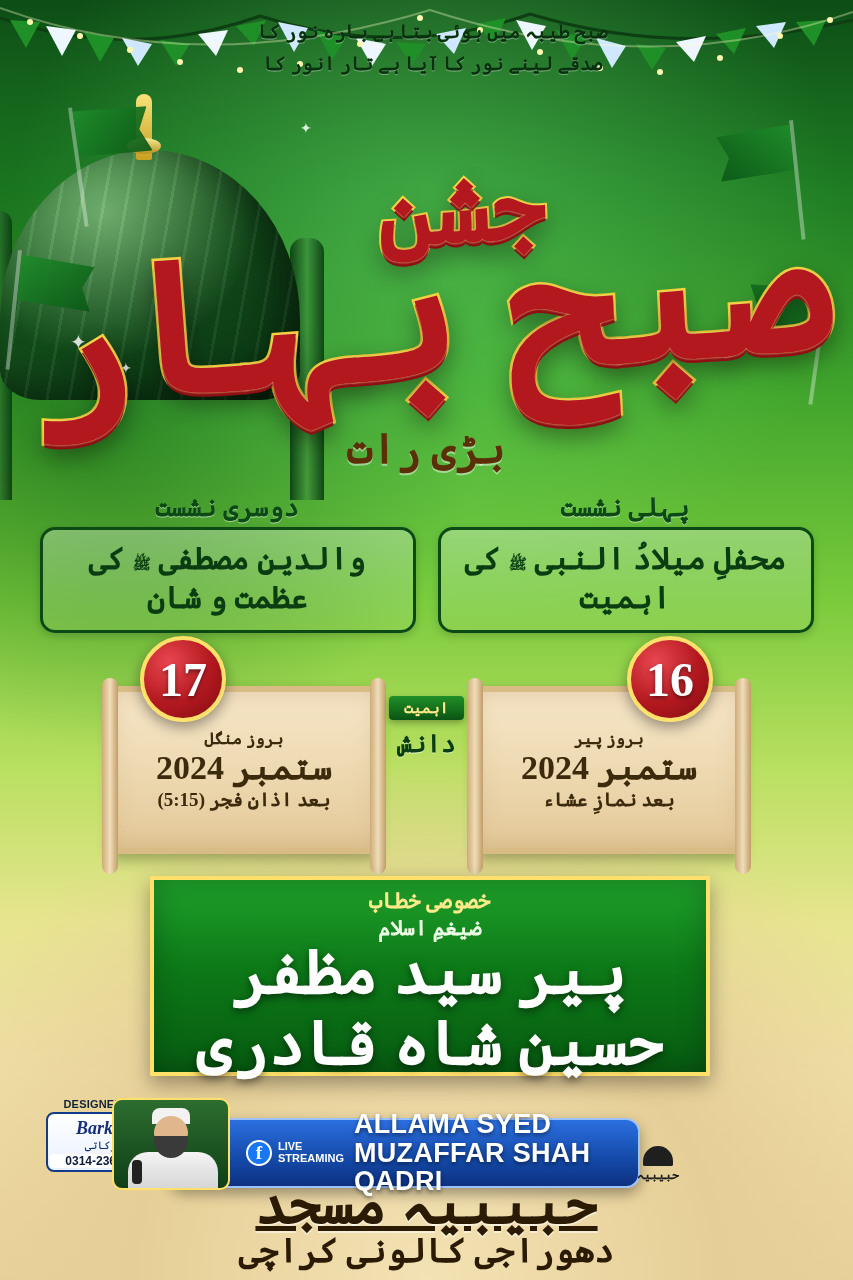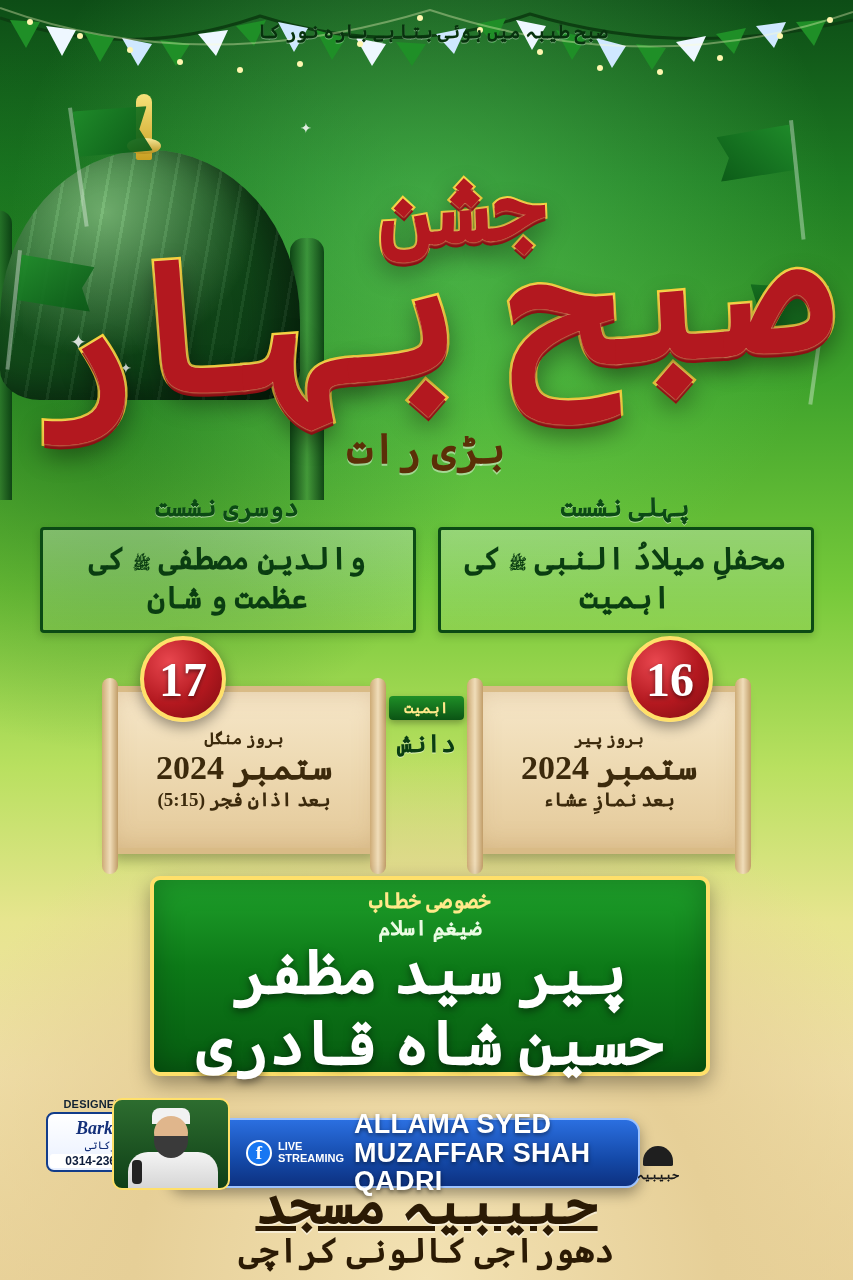--- a/index.html
+++ b/index.html
@@ -124,21 +124,21 @@
     display: flex; flex-direction: row-reverse; gap: 22px; justify-content: center;
   }
   .session { width: 376px; position: relative; text-align: center; direction: rtl; }
   .session .nishast {
     font-family:"Liberation Serif", serif; font-weight:bold;
     font-size: 26px; color:#0b4a14; margin-bottom: 4px;
     text-shadow: 0 1px 0 rgba(255,255,255,.5);
   }
   .session .topic-box {
     border: 3px solid #0b4a14;
-    border-radius: 4px;
+    border-radius: 15px;
     background: linear-gradient(180deg, rgba(255,255,255,.30), rgba(255,255,255,.06));
     padding: 10px 8px 12px;
     font-family:"Liberation Serif", serif; font-weight:bold;
     font-size: 31px; color:#0a3d11; line-height:1.25;
     box-shadow: 0 3px 8px rgba(0,0,0,.18);
   }
   .session .topic-box .small { font-size: 15px; }
 
   
   .dates {
@@ -194,21 +194,21 @@
     margin-top: 8px; font-family:"Liberation Serif", serif; font-weight:bold;
     font-size: 25px; color:#0a3d11; line-height:1.3;
     text-shadow:0 1px 0 rgba(255,255,255,.5);
   }
 
   
   .speaker {
     position:absolute; top: 876px; left: 150px; width: 560px; height: 200px;
     background: linear-gradient(180deg, #1fa12b 0%, #0d7a18 45%, #075c11 100%);
     border: 4px solid #ffe06a;
-    border-radius: 10px;
+    border-radius: 2px;
     box-shadow: 0 8px 20px rgba(0,0,0,.35), inset 0 0 30px rgba(0,0,0,.25);
     direction: rtl; text-align:center; padding-top: 8px;
   }
   .speaker .khas {
     color:#ffe98a; font-family:"Liberation Serif", serif; font-weight:bold; font-size:22px;
   }
   .speaker .zaigham {
     color:#eafbe3; font-family:"Liberation Serif", serif; font-weight:bold; font-size:21px;
     margin-top: 2px;
   }
@@ -389,20 +389,21 @@
         <circle cx="830" cy="20" r="3"></circle>
     </g>
   </svg>
 
   <div class="sparkle" style="left:70px; top:330px;">✦</div>
   <div class="sparkle" style="left:120px; top:360px; font-size:14px;">✦</div>
   <div class="sparkle" style="left:300px; top:120px; font-size:14px;">✦</div>
 
   <div class="couplet">
     <div>صبح طیبہ میں ہوئی بتا ہے بارہ نور کا</div>
+    <div>صدقے لینے نور کا آیا ہے تار انور کا</div>
   </div>
 
   <div class="title-wrap">
     <div class="title">
       <span class="sub-jashn">جشن</span>
       <span>صبح بہار</span>
     </div>
   </div>
 
   <div class="bari-raat">بڑی رات</div>

